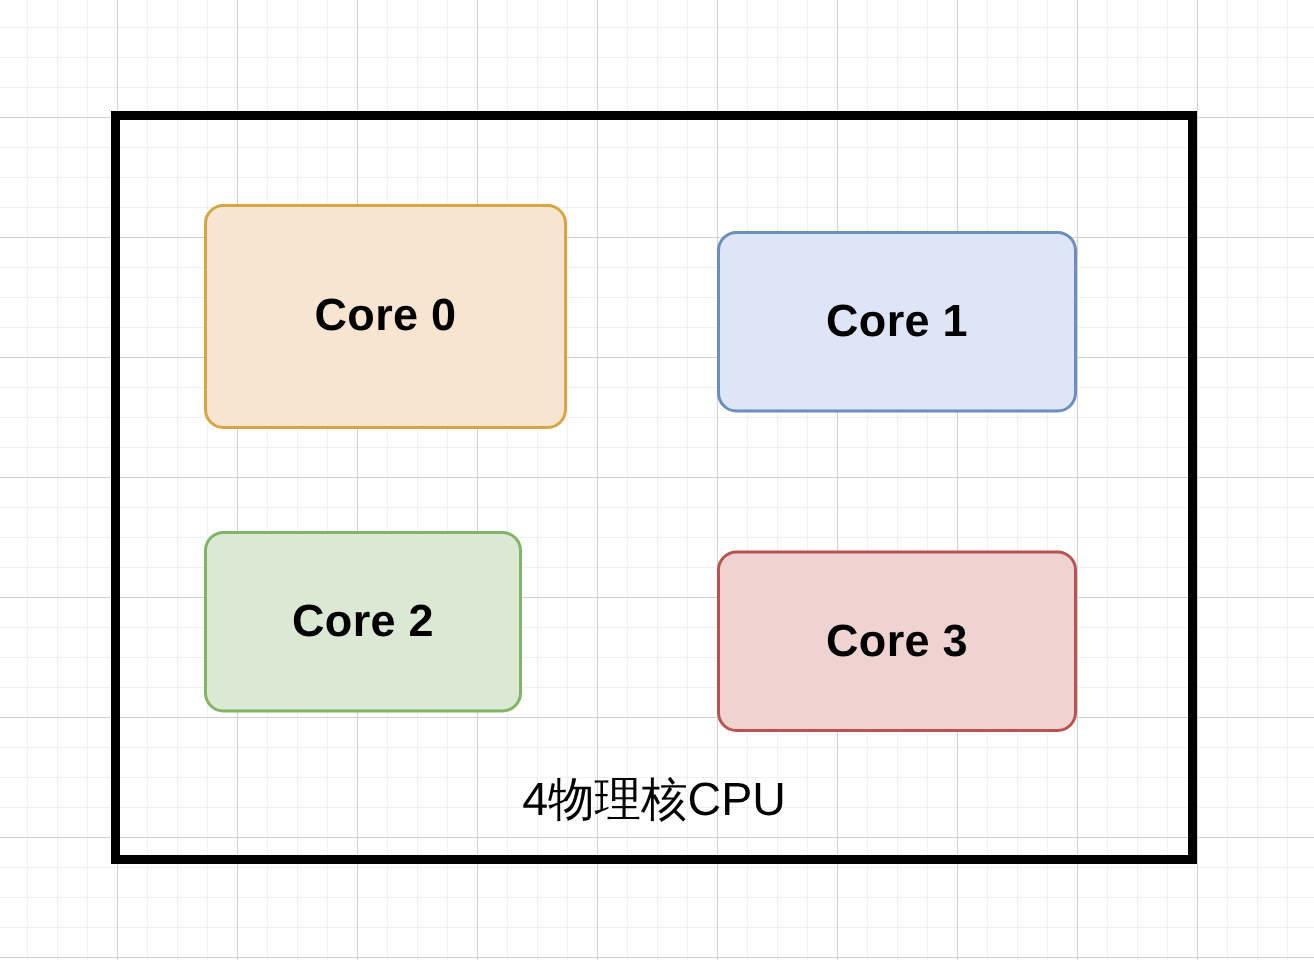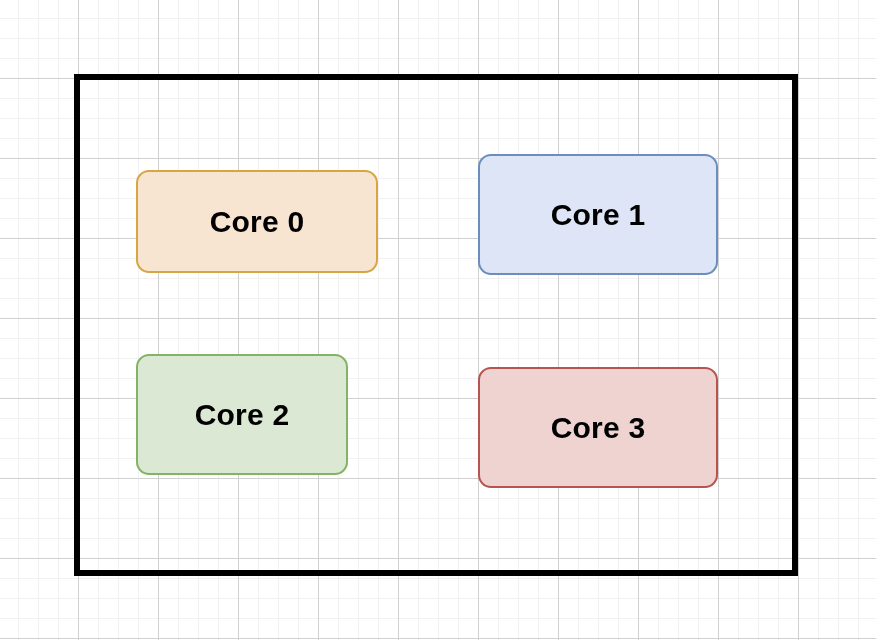--- a/index.html
+++ b/index.html
@@ -63,21 +63,21 @@
   }
   .core-label {
     font-size: 30px;
     font-weight: bold;
     color: #000000;
     letter-spacing: 0.2px;
     line-height: 1;
     white-space: nowrap;
   }
 
-  #core-0 { left: 136px; top: 170px; width: 242px; height: 103px; }
+  #core-0 { left: 136px; top: 136px; width: 242px; height: 150px; }
   #core-1 { left: 478px; top: 154px; width: 240px; height: 121px; }
   #core-2 { left: 136px; top: 354px; width: 212px; height: 121px; }
   #core-3 { left: 478px; top: 354px; width: 240px; height: 121px; margin-top: 13px; }
 
   
   #cpu-caption {
     position: absolute;
     left: 74px;
     top: 516px;
     width: 724px;
@@ -105,14 +105,15 @@
   </div>
 
   <div class="core-box" id="core-2" style="background-color: rgb(219, 232, 211); border-color: rgb(130, 179, 102);">
     <span class="core-label" style="color: rgb(0, 0, 0);">Core 2</span>
   </div>
 
   <div class="core-box" id="core-3" style="background-color: rgb(238, 211, 209); border-color: rgb(184, 84, 80);">
     <span class="core-label" style="color: rgb(0, 0, 0);">Core 3</span>
   </div>
 
+  <div id="cpu-caption" style="color: rgb(0, 0, 0);">4物理核CPU</div>
 
 </div>
 
 </body></html>

